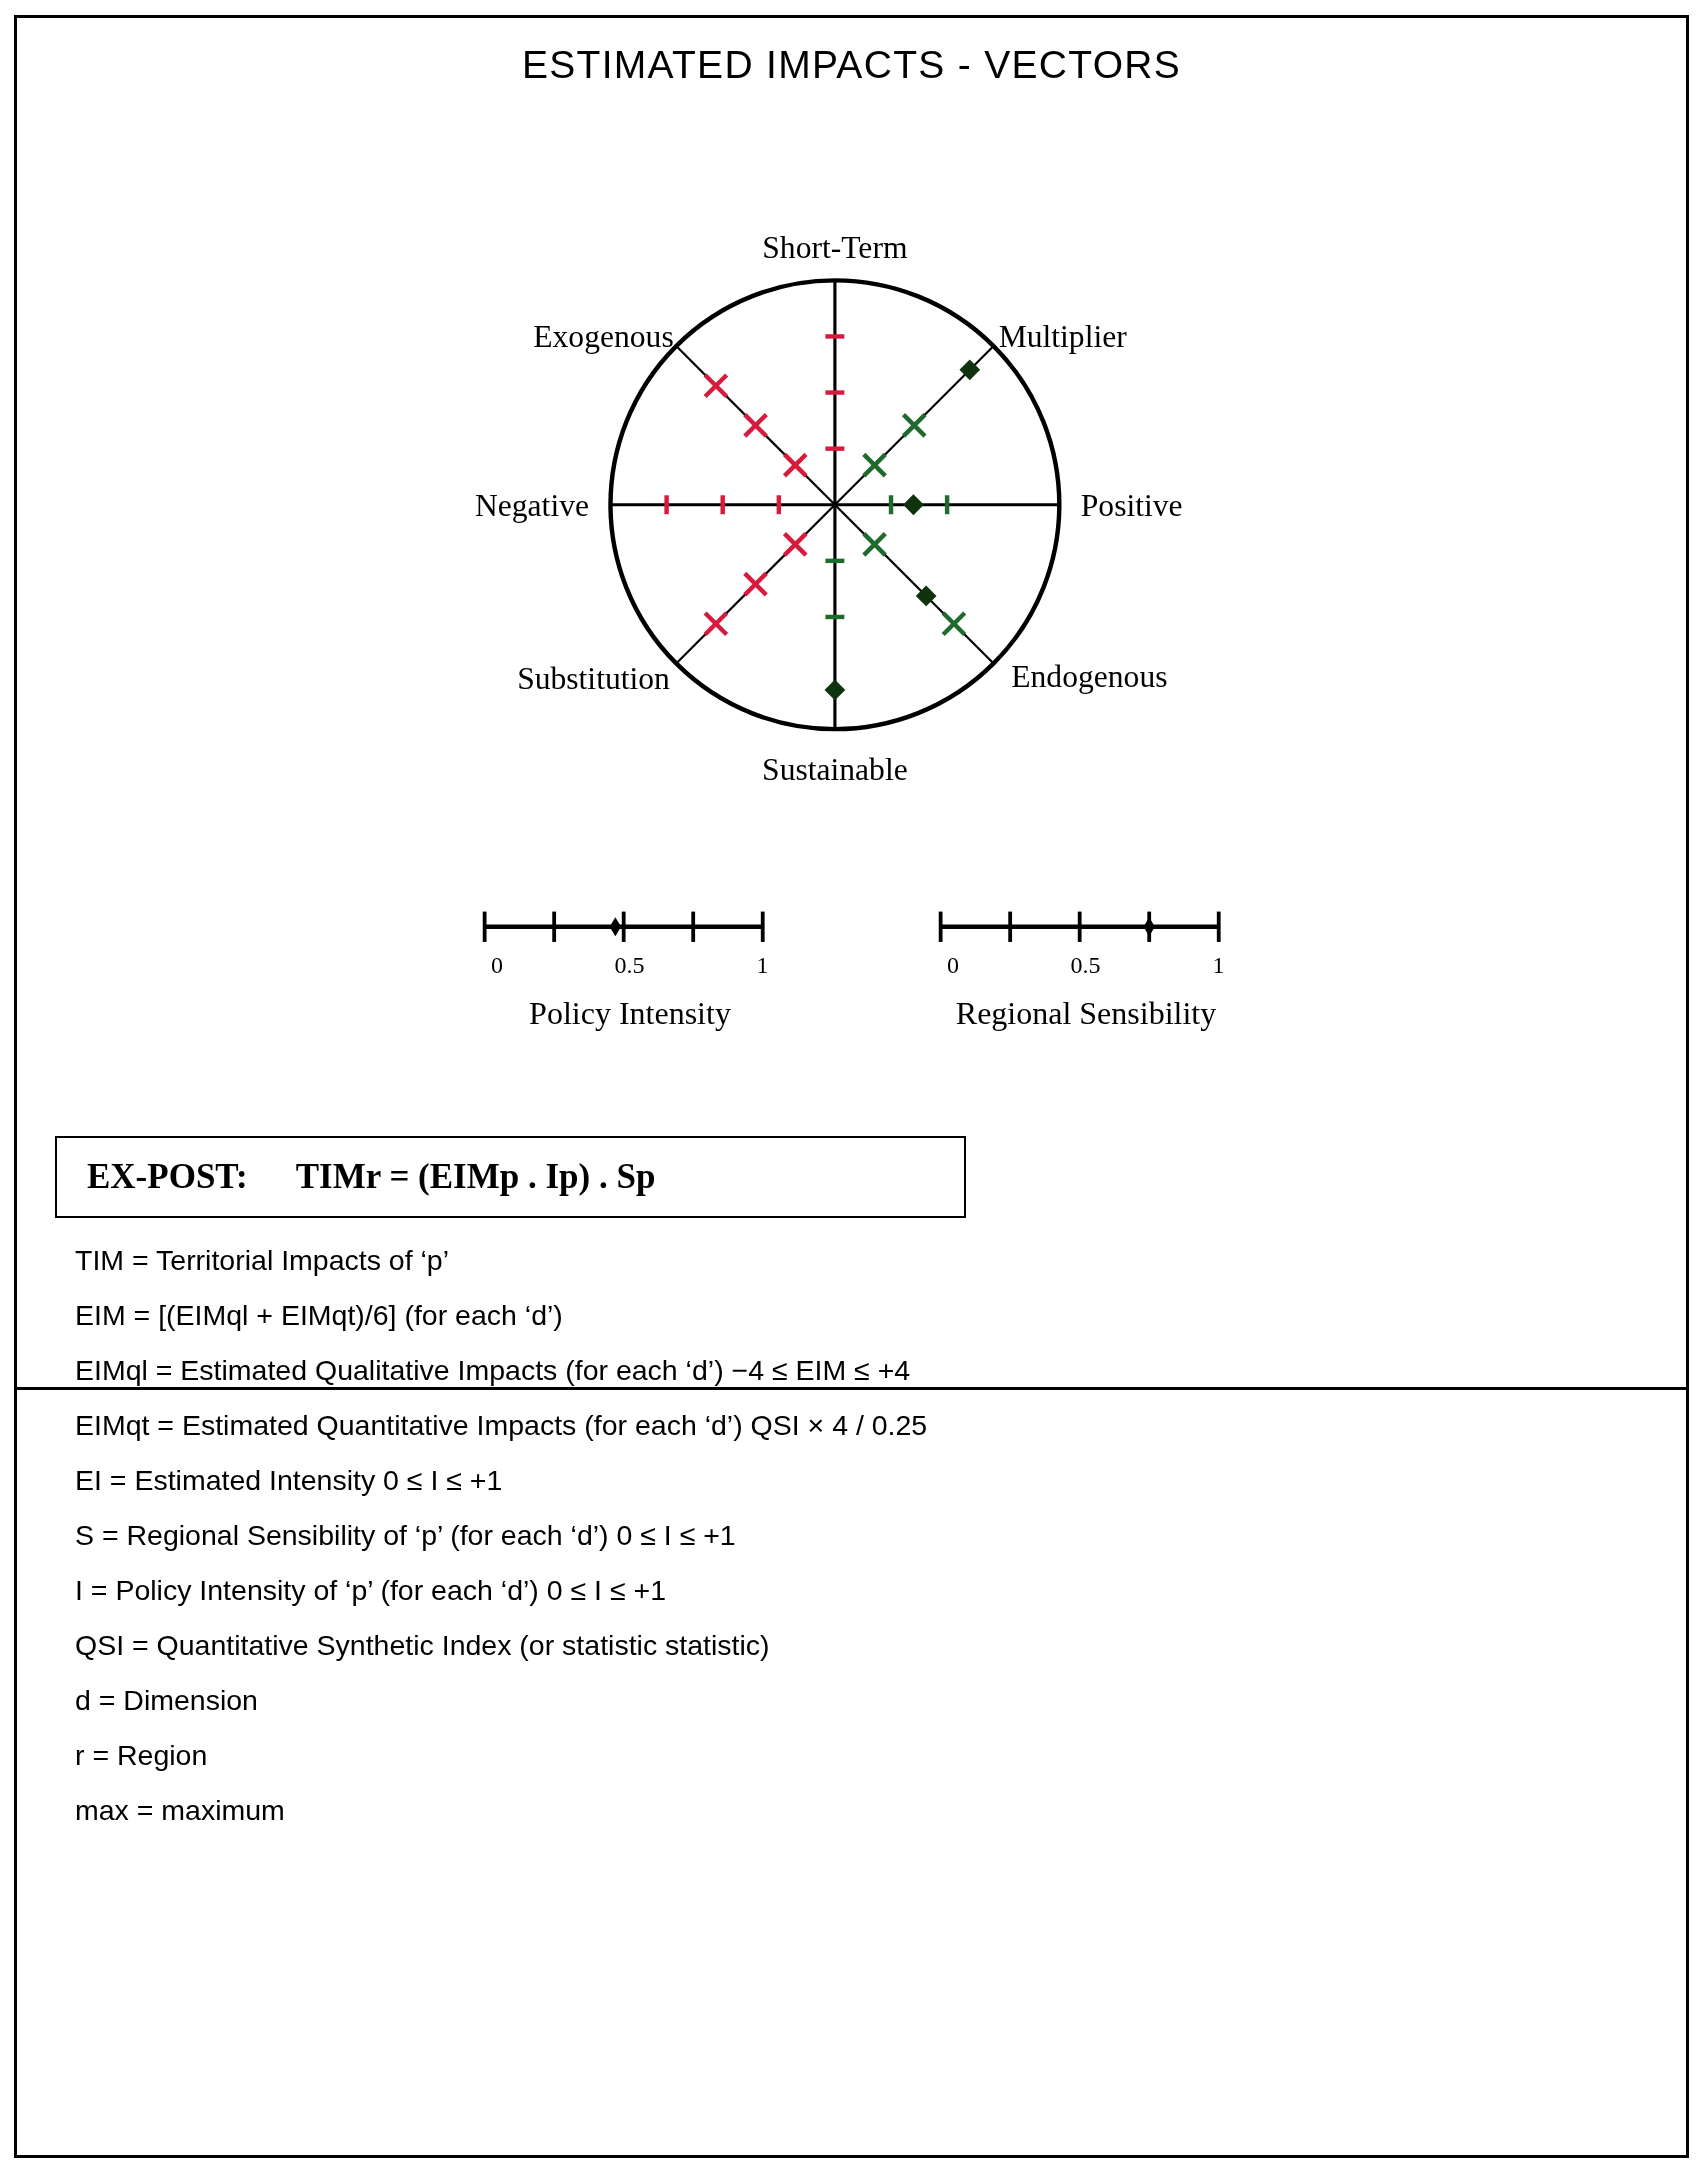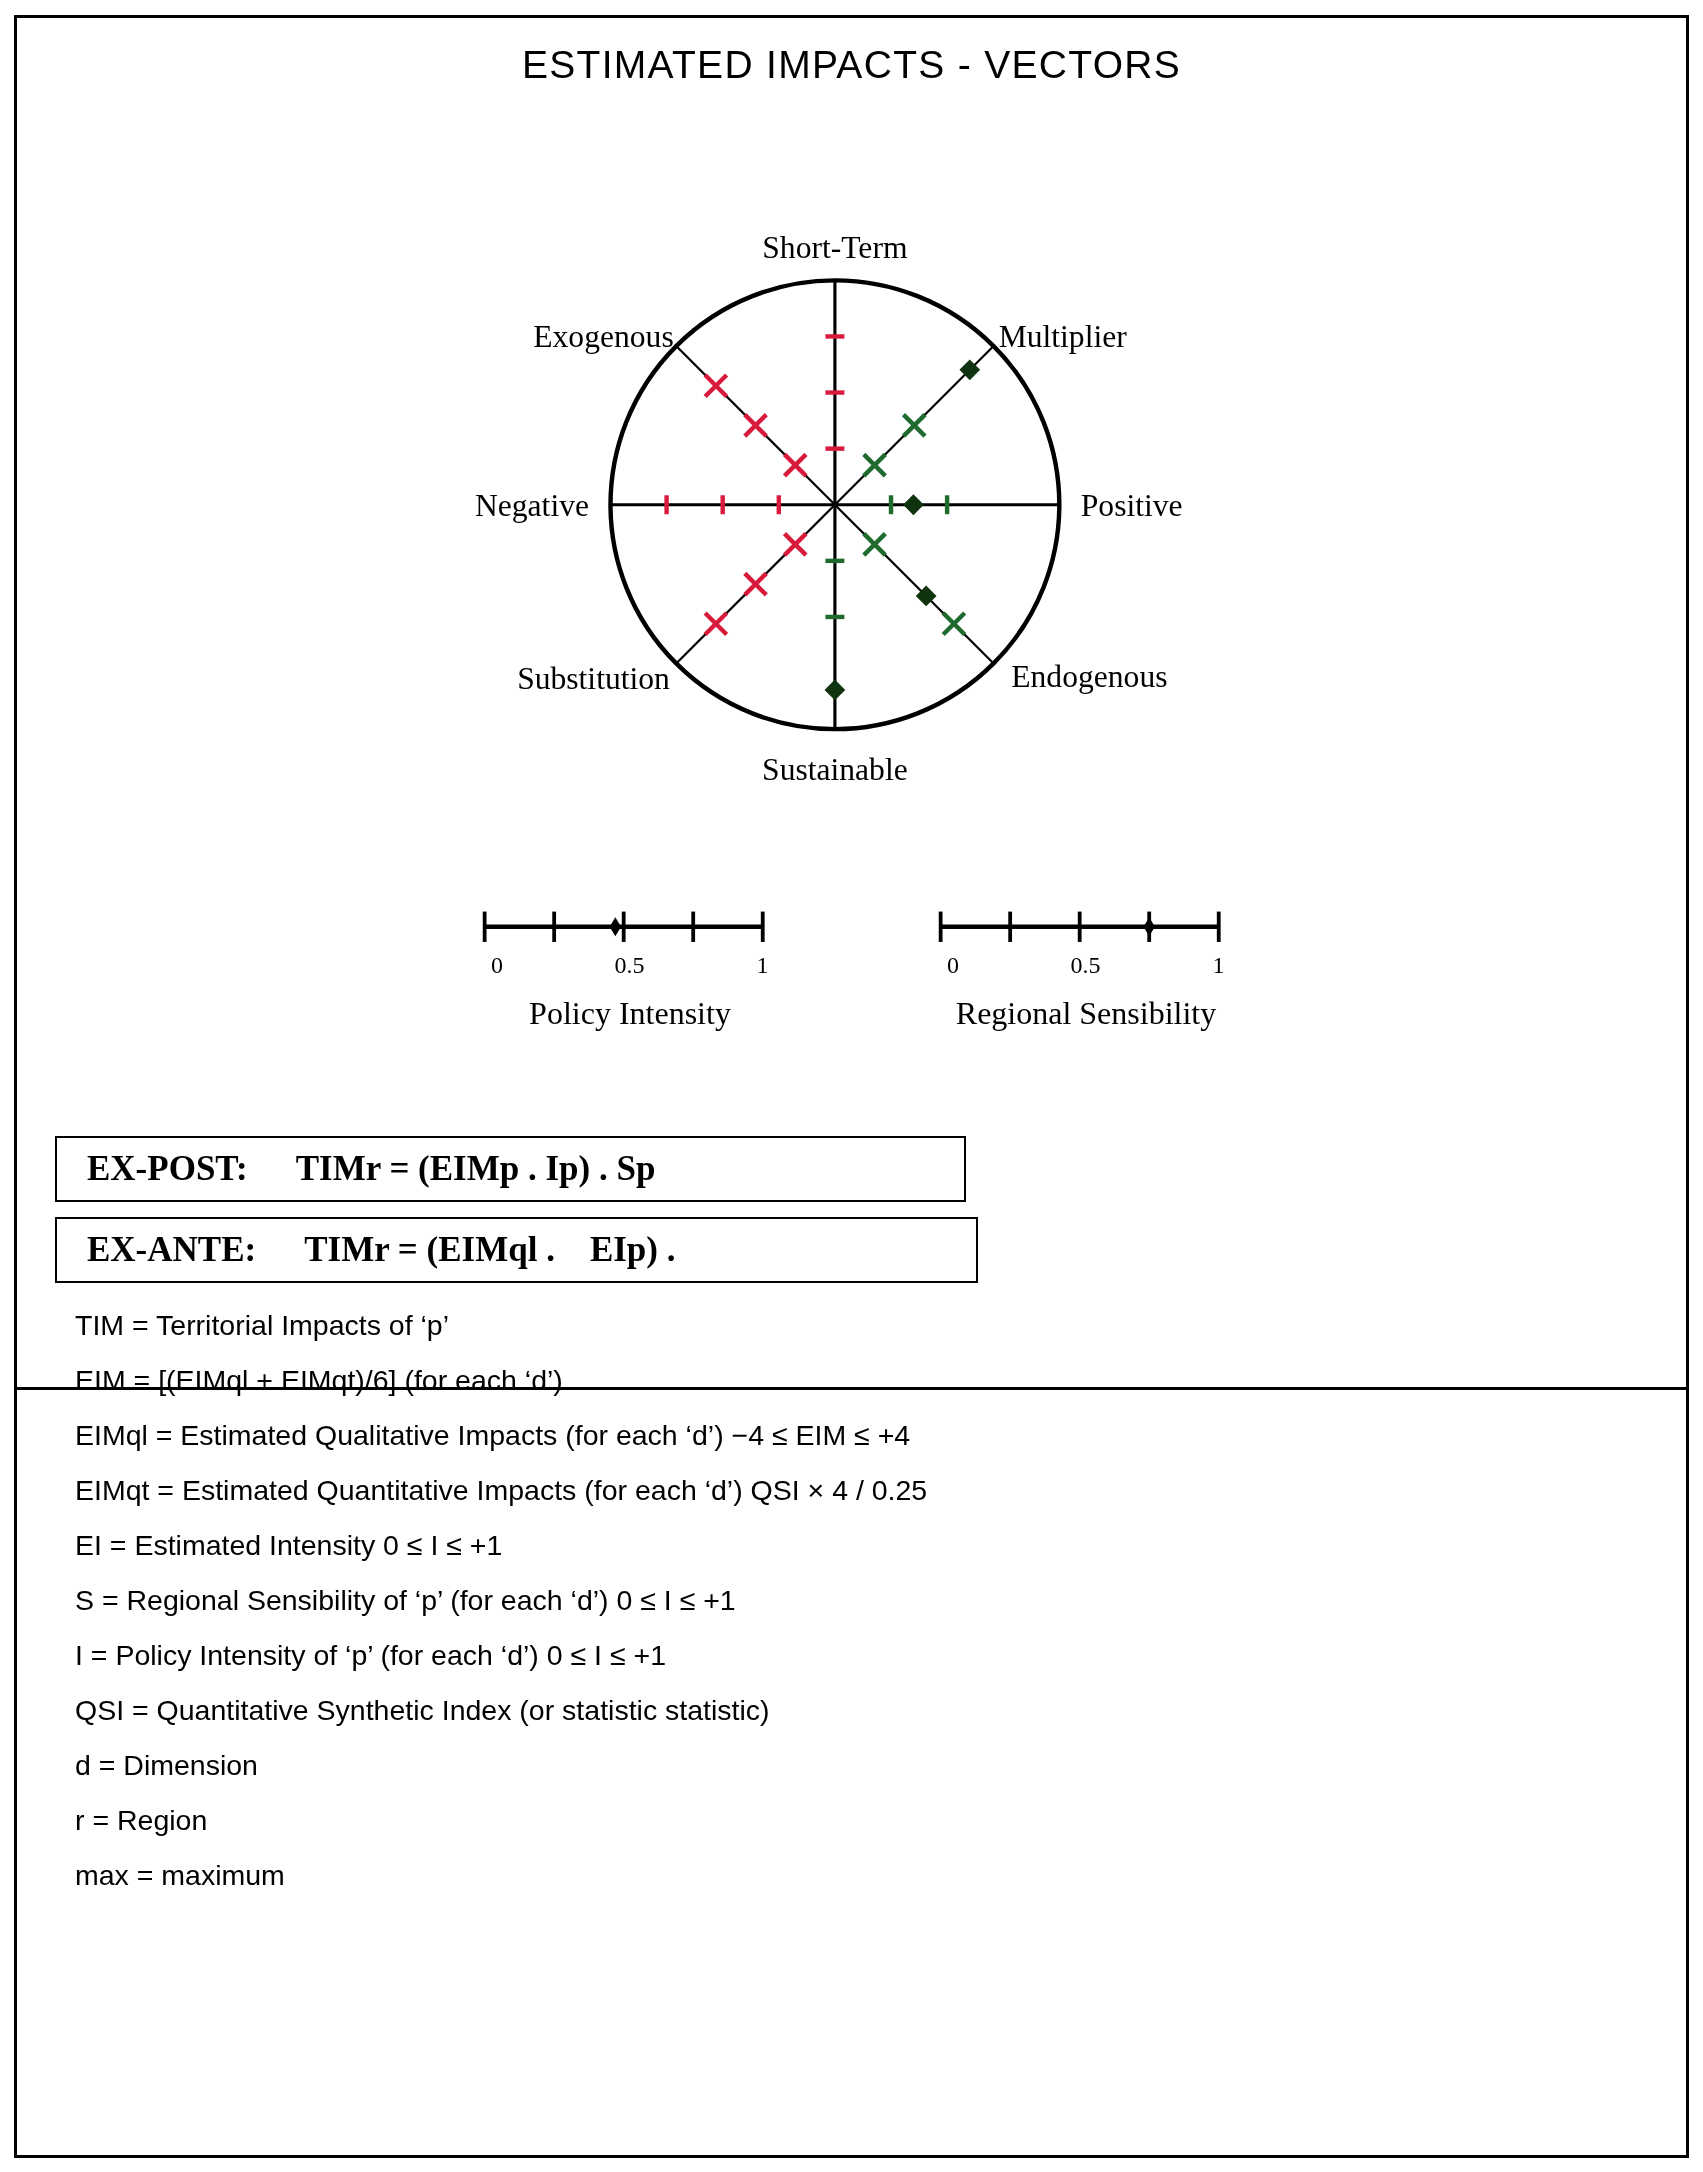--- a/index.html
+++ b/index.html
@@ -101,21 +101,21 @@
     top: 1088px;
     width: 100%;
     height: 1052px;
     box-sizing: border-box;
     padding: 30px 0 0 0;
   }
   .formula-box {
     box-sizing: border-box;
     border: 2.5px solid #000;
     margin: 0 0 15px 38px;
-    height: 66px;
+    height: 82px;
     display: flex;
     align-items: center;
     font-weight: bold;
     font-size: 35px;
     font-family: "Liberation Serif", serif;
     white-space: pre;
   }
   #box-expost { width: 911px; }
   #box-exante { width: 923px; }
   .formula-label { padding-left: 30px; }
@@ -251,24 +251,20 @@
     </div>
   </div>
 
   <div id="formula-panel">
 
     <div class="formula-box" id="box-expost">
       <span class="formula-label">EX-POST:</span>
       <span class="formula-expr">TIMr = (EIMp . Ip) . Sp</span>
     </div>
 
-    <div class="formula-box" id="box-exante">
-      <span class="formula-label">EX-ANTE:</span>
-      <span class="formula-expr">TIMr = (EIMql .    EIp) .</span>
-    </div>
 
     <div id="definitions">
       <div class="def-line">TIM = Territorial Impacts of ‘p’</div>
       <div class="def-line">EIM = [(EIMql + EIMqt)/6] (for each ‘d’)</div>
       <div class="def-line">EIMql = Estimated Qualitative Impacts (for each ‘d’) −4 ≤ EIM ≤ +4</div>
       <div class="def-line">EIMqt = Estimated Quantitative Impacts (for each ‘d’) QSI × 4 / 0.25</div>
       <div class="def-line">EI = Estimated Intensity 0 ≤ I ≤ +1</div>
       <div class="def-line">S = Regional Sensibility of ‘p’ (for each ‘d’) 0 ≤ I ≤ +1</div>
       <div class="def-line">I = Policy Intensity of ‘p’ (for each ‘d’) 0 ≤ I ≤ +1</div>
       <div class="def-line">QSI = Quantitative Synthetic Index (or statistic statistic)</div>

